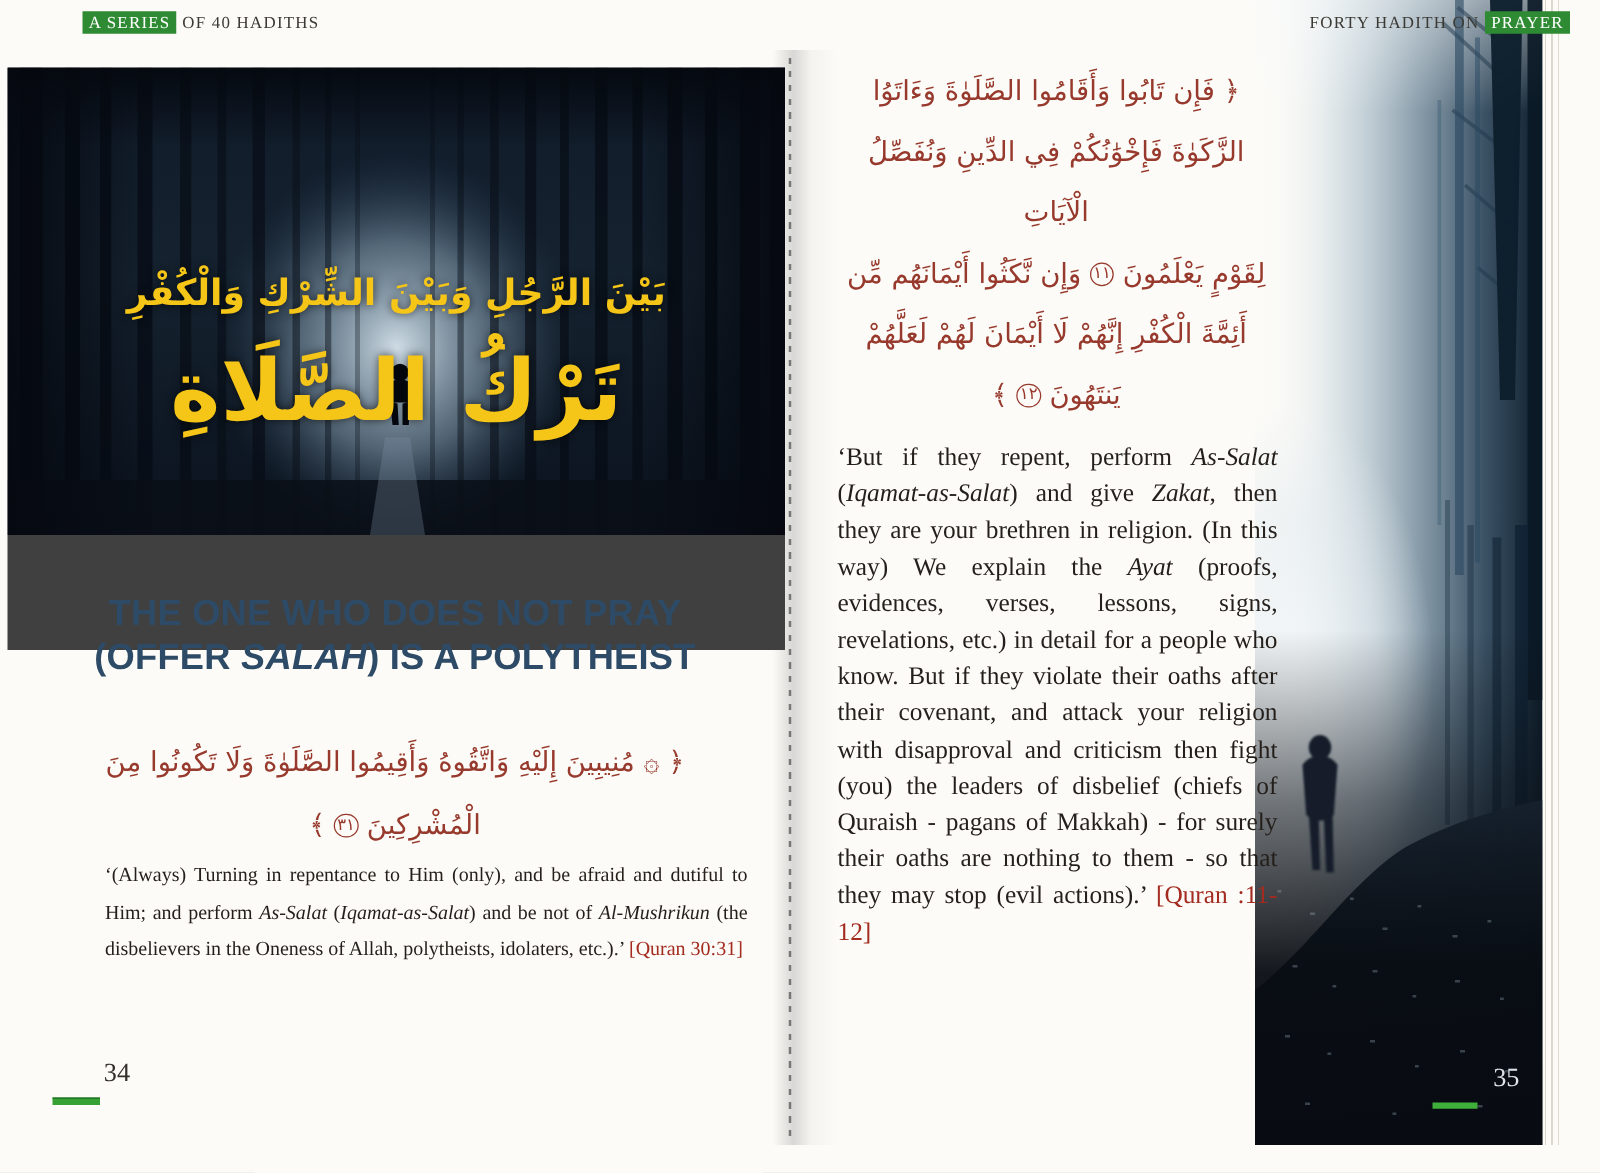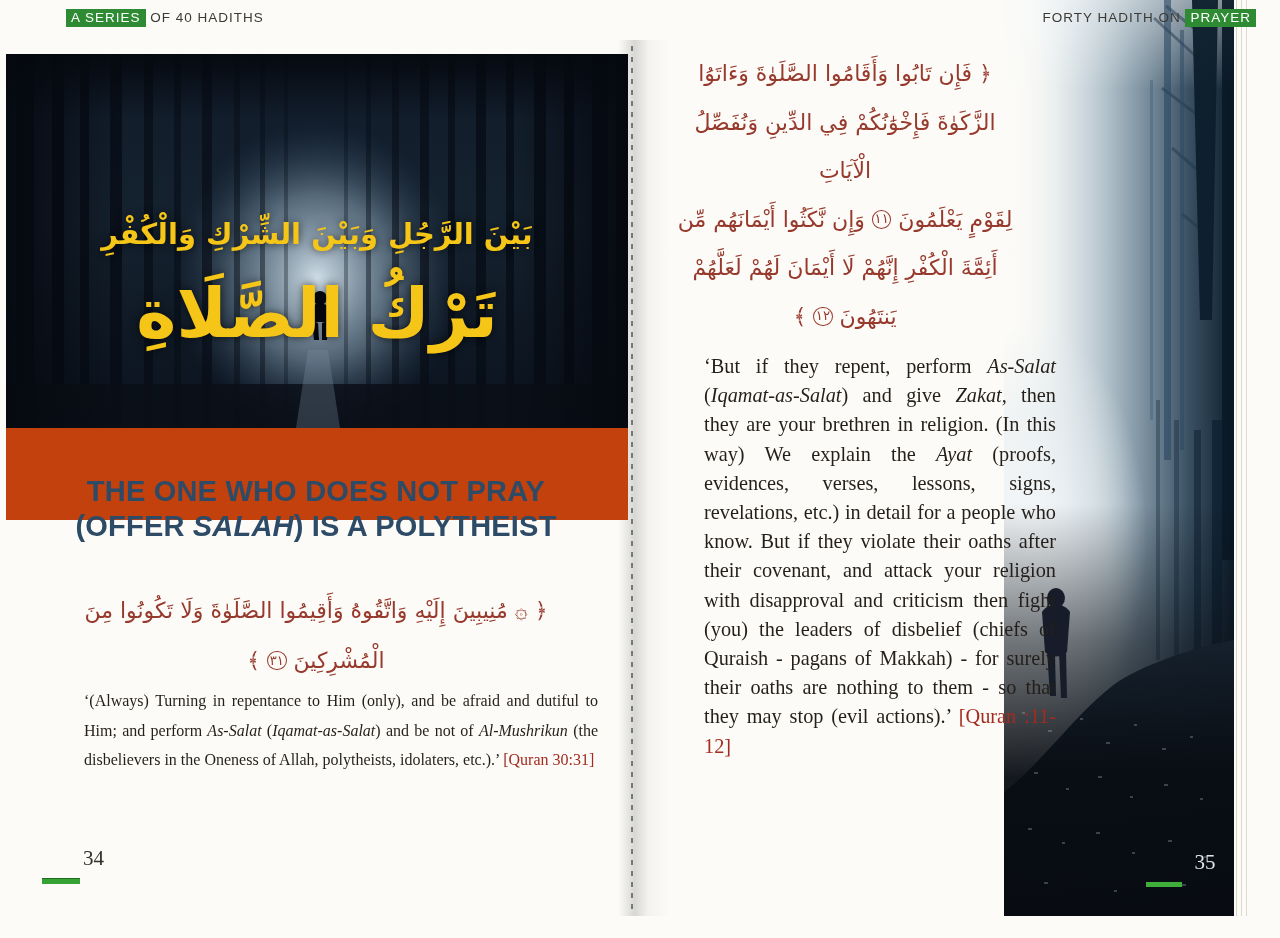--- a/index.html
+++ b/index.html
@@ -4,48 +4,48 @@
 <style>
   :root{
     --green:#2e8b33; --green-bar:#35a233; --navy:#2d4b66; --maroon:#97392c;
     --red:#a32b20; --ink:#241f1a; --yellow:#f5c518; --paper:#fcfbf7;
   }
   html,body{margin:0;padding:0;background:#e8e6e0;}
   #spread{position:relative;width:1280px;height:938px;background:var(--paper);
     overflow:hidden;font-family:"Liberation Serif",serif;}
 
   
-  .hdr{position:absolute;top:10px;z-index:20;font-family:Liberation Sans, sans-serif;
+  .hdr{position:absolute;top:10px;z-index:20;font-family:Liberation Serif, serif;
     font-size:13.5px;letter-spacing:1px;color:#3c3a34;white-space:nowrap;padding-left:24px;}
   #hdr-left{left:42px;}
   #hdr-right{left:880px;width:352px;text-align:right;}
   .hdr .badge{background:var(--green);color:#ffffff;padding:1px 5px 2px 5px;}
 
   
   #hero{position:absolute;left:6px;top:54px;width:622px;height:466px;z-index:2;
-    background:#c2410c;overflow:hidden;}
+    background:#404040;overflow:hidden;}
   #hero svg{position:absolute;left:0;top:0;}
   .hero-ar{position:absolute;left:0;width:100%;text-align:center;z-index:3;
     color:var(--yellow);font-family:"DejaVu Sans",sans-serif;font-weight:bold;
     direction:rtl;text-shadow:0 0 8px rgba(0,0,0,.65);}
   #hero-ar1{top:158px;font-size:29px;line-height:44px;}
   #hero-ar2{top:208px;font-size:68px;line-height:104px;}
 
   #heading{position:absolute;left:30px;top:474px;width:572px;z-index:5;
     text-align:center;font-family:"Liberation Sans",sans-serif;font-weight:bold;
     font-size:29px;line-height:35px;color:var(--navy);letter-spacing:.2px;}
 
   .verse{direction:rtl;color:var(--maroon);font-family:"DejaVu Sans",sans-serif;
     z-index:5;position:absolute;text-align:center;}
   #verse-left{left:60px;top:586px;width:512px;font-size:22px;line-height:50px;}
   #verse-right{left:668px;top:50px;width:354px;font-size:22px;line-height:48.5px;}
 
   .para{position:absolute;z-index:5;color:var(--ink);text-align:justify;}
   #para-left{left:84px;top:686px;width:514px;font-size:16px;line-height:29.5px;}
-  #para-right{left:704px;top:352px;width:352px;font-size:20.3px;line-height:29.2px;}
+  #para-right{left:670px;top:352px;width:352px;font-size:20.3px;line-height:29.2px;}
 
   .pagenum{position:absolute;z-index:6;font-size:21px;color:#332f2a;margin-left:39px;}
   #pn-34{left:44px;top:846px;}
   #bar-34{position:absolute;left:42px;top:878px;width:38px;height:5px;
     background:var(--green-bar);border-top:1px solid #1e6b22;z-index:6;}
   #pn-35{left:1146px;top:850px;width:40px;text-align:center;color:#dde3e8;z-index:6;}
   #bar-35{position:absolute;left:1146px;top:882px;width:36px;height:5px;
     background:#3fae3a;z-index:6;}
 
   

